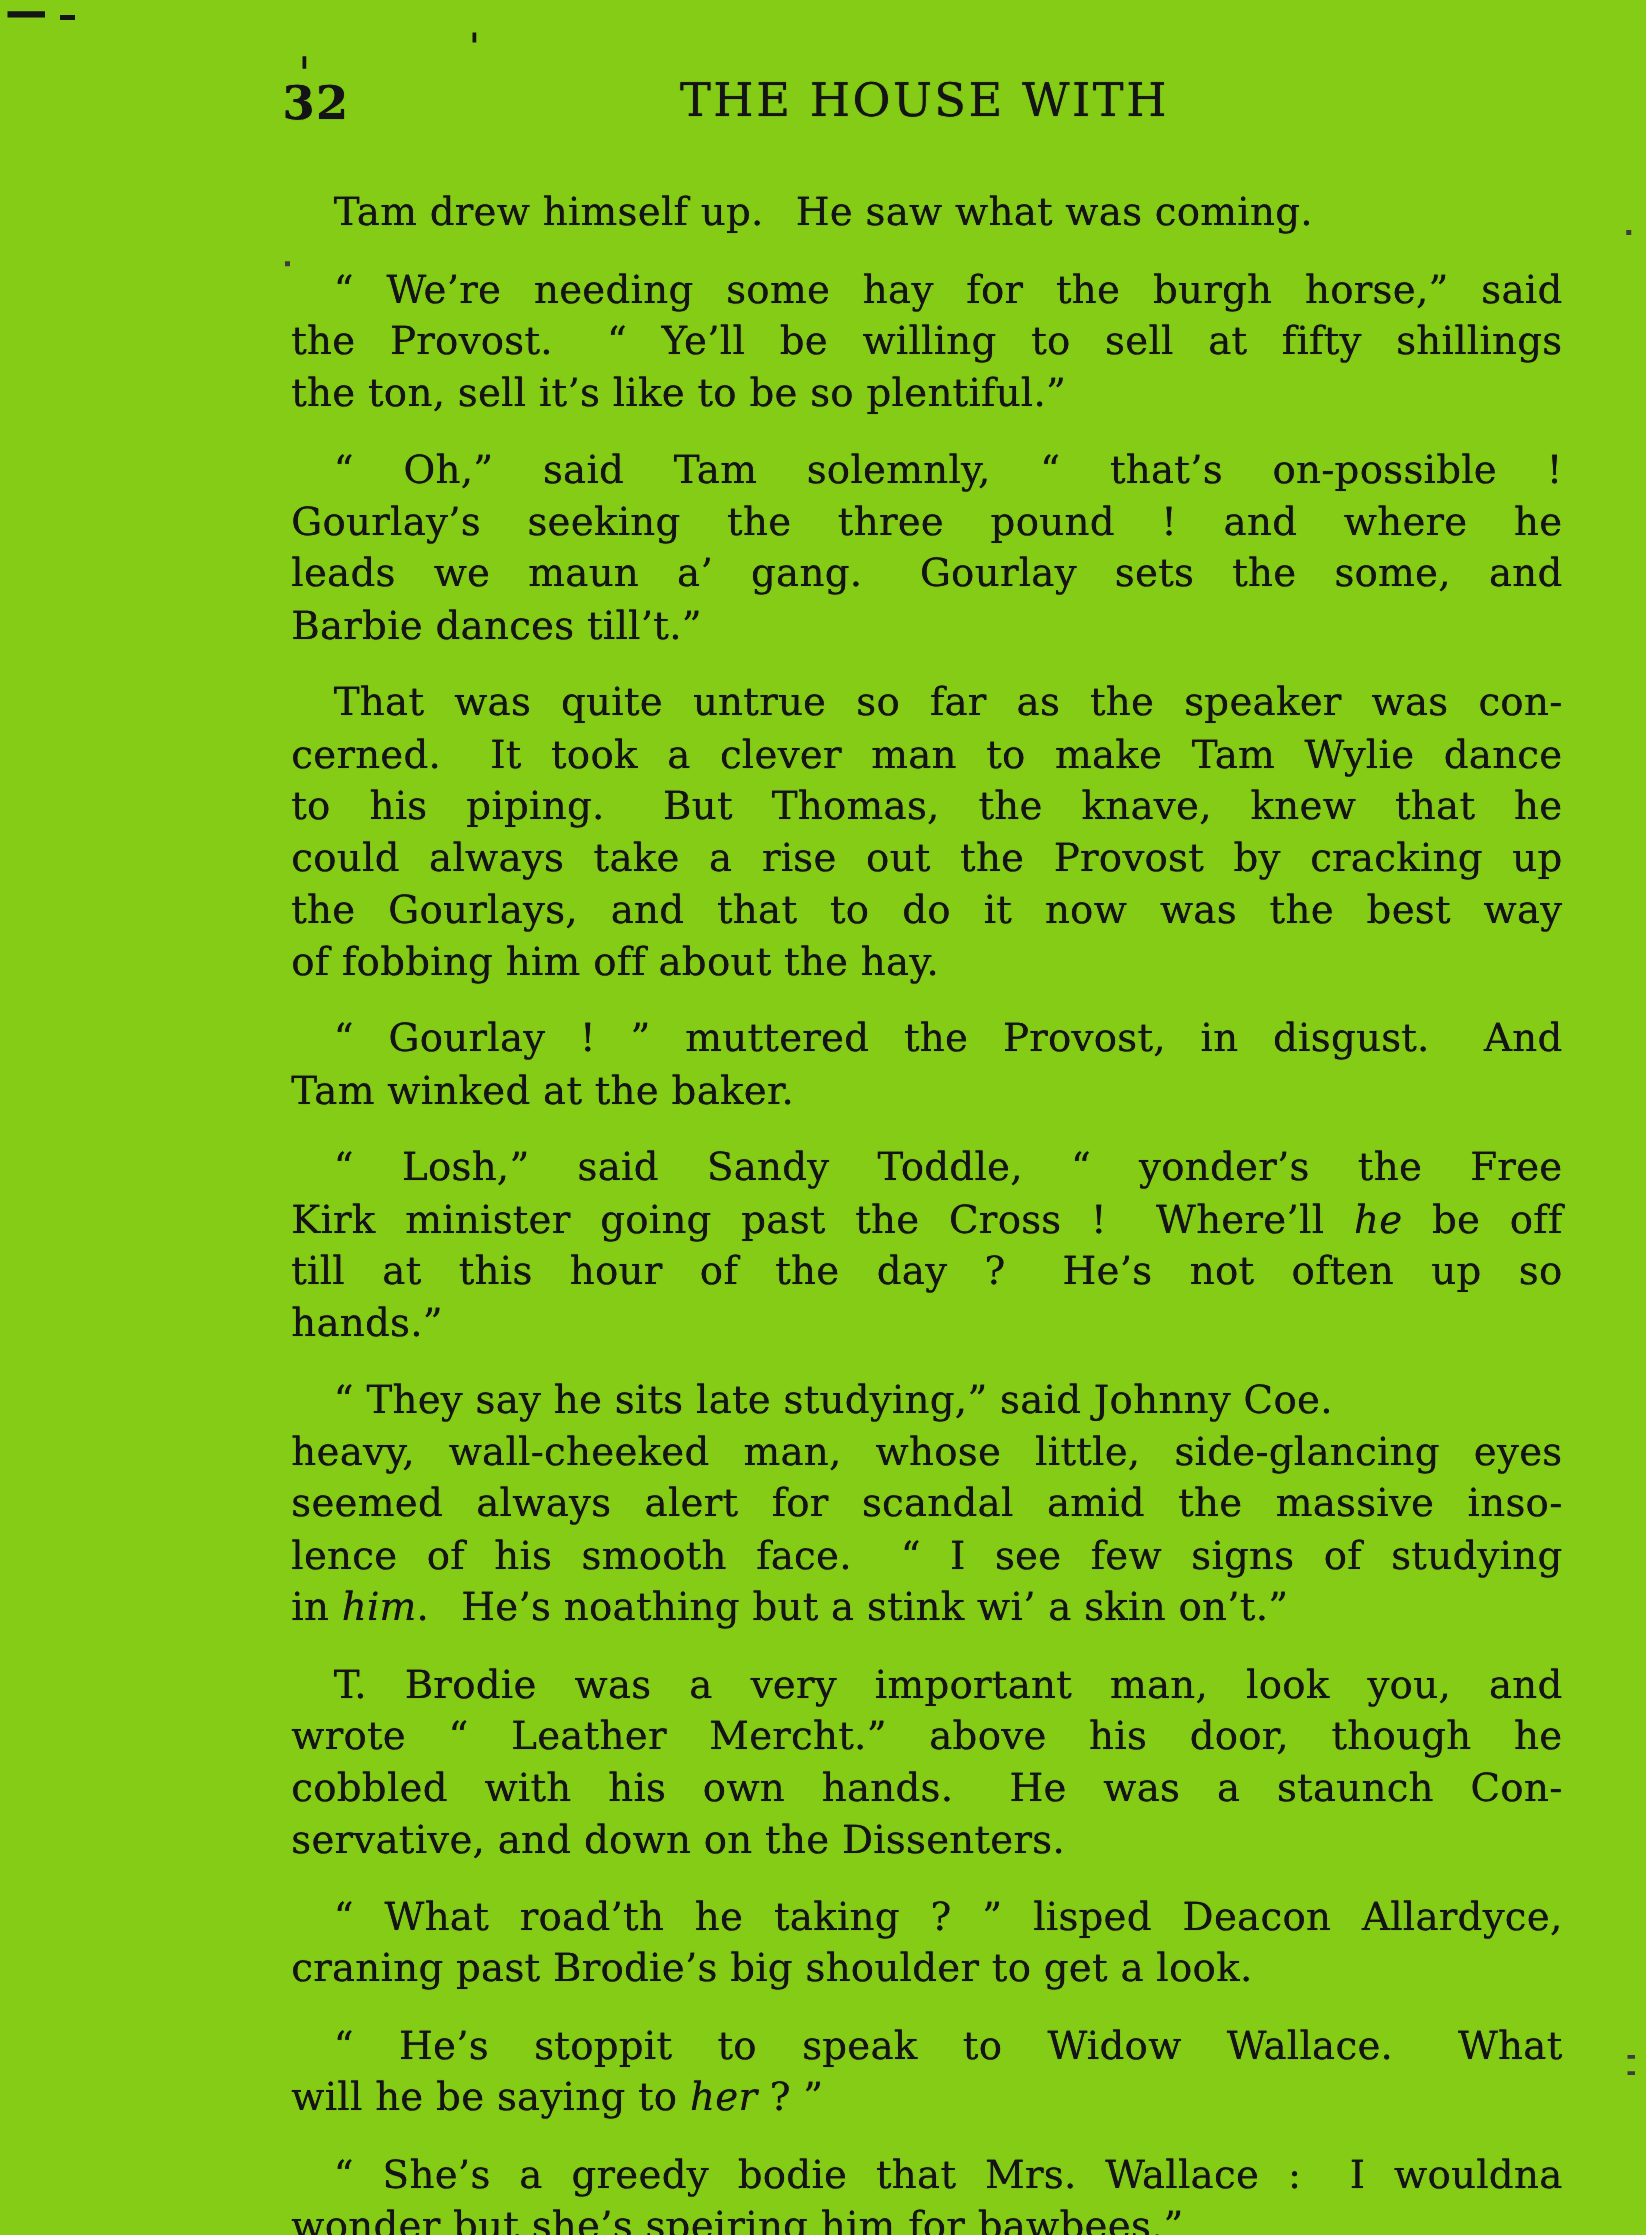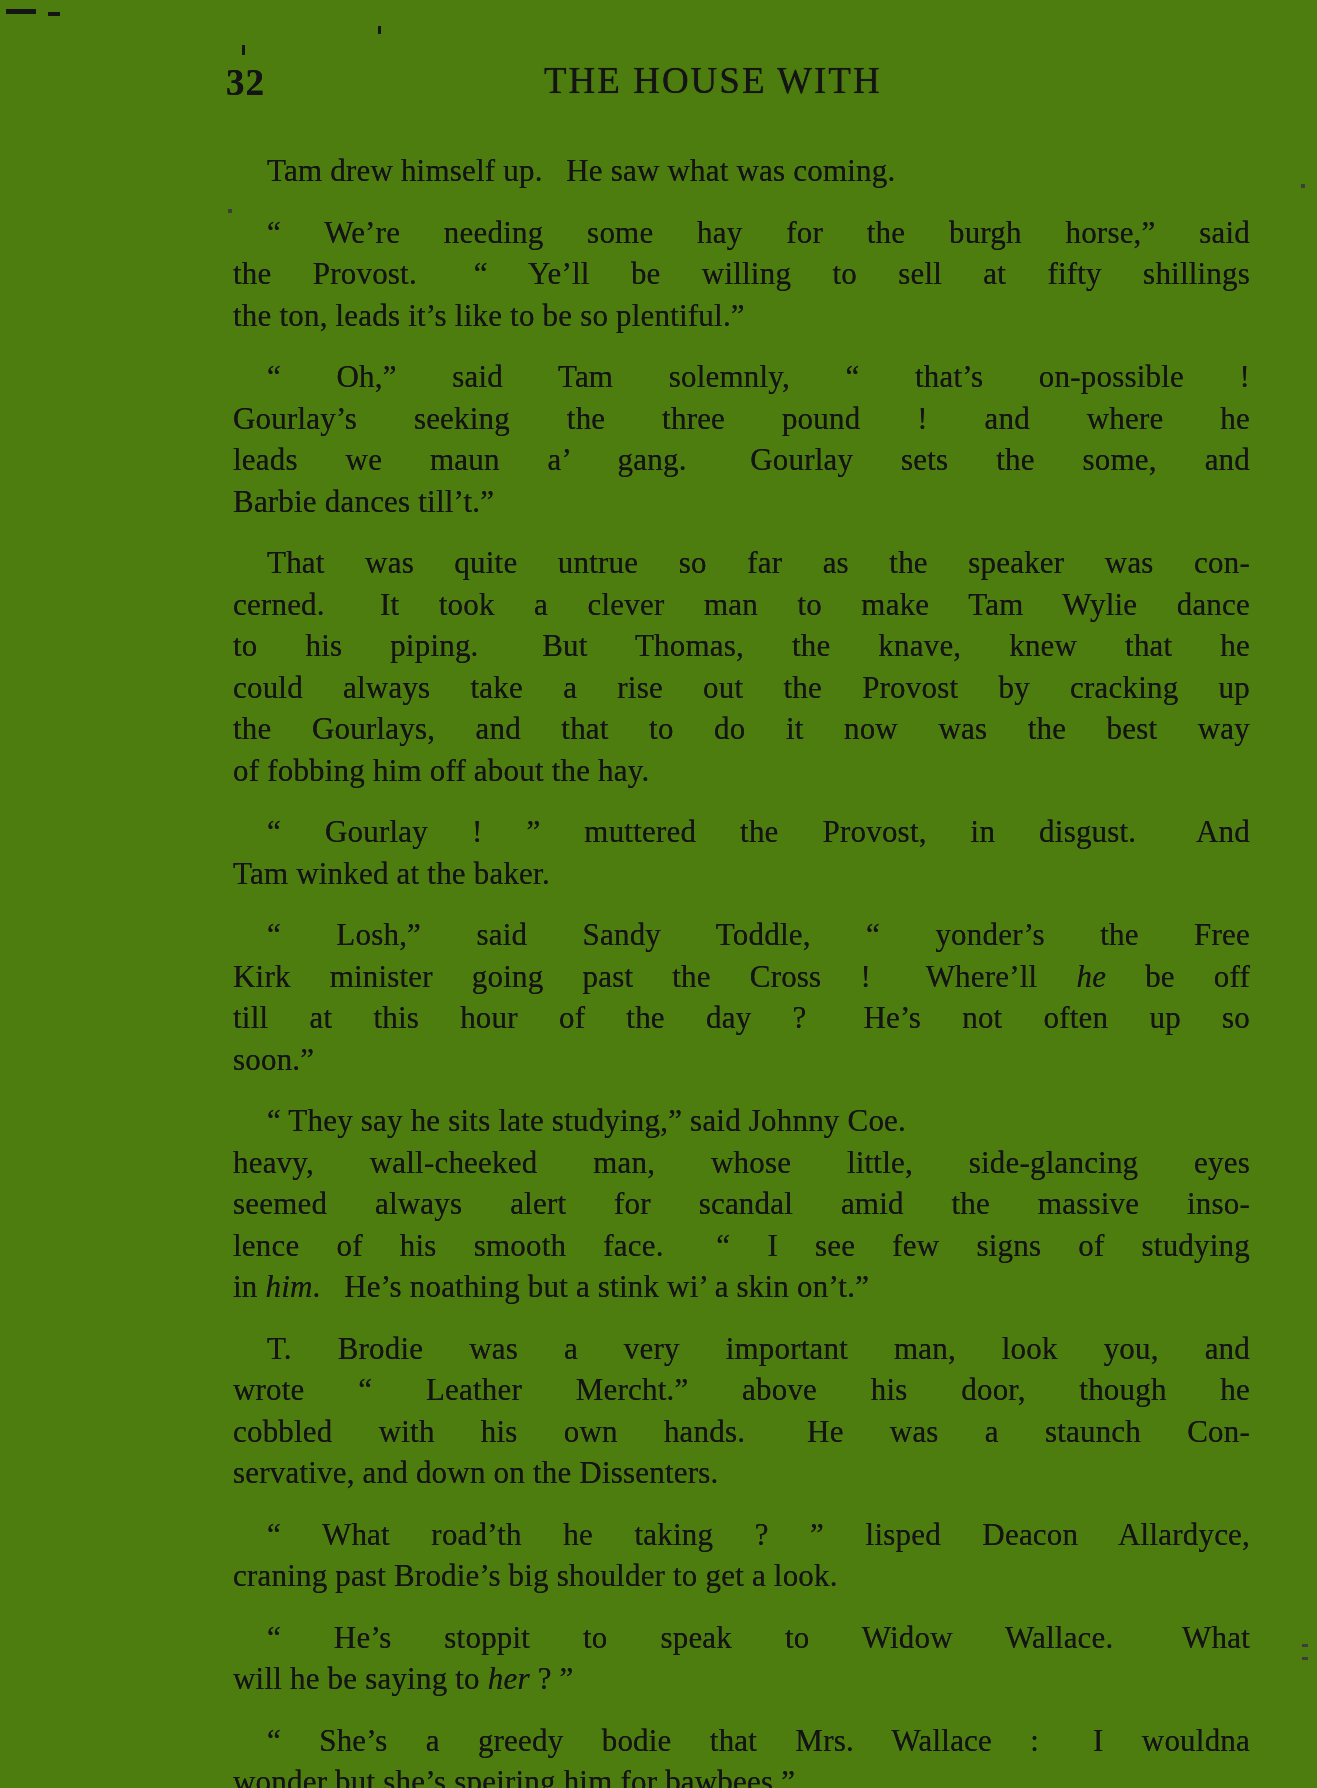--- a/index.html
+++ b/index.html
@@ -8,22 +8,21 @@
     height: 1788px;
     background: #ffffff;
     position: relative;
     font-family: "DejaVu Serif", "Liberation Serif", serif;
     color: #141414;
     overflow: hidden;
   }
   #scan-page {
     position: absolute;
     inset: 0;
-    background: #4d7c0f;
-    font-family: Liberation Serif, serif;
+    background: #84cc16;
   }
   #page-number {
     position: absolute;
     left: 226px;
     top: 64px;
     font-size: 37px;
     line-height: 1;
     font-weight: bold;
     letter-spacing: 1px;
     text-shadow: 0 0 0.6px #141414;
@@ -80,21 +79,21 @@
   <div id="page-number">32</div>
   <div id="running-header">THE HOUSE WITH</div>
 
   <div id="body-text">
       <div class="paragraph">
         <div class="line first last">Tam drew himself up.  He saw what was coming.</div>
       </div>
       <div class="paragraph">
         <div class="line first">“ We’re needing some hay for the burgh horse,” said</div>
         <div class="line">the Provost.  “ Ye’ll be willing to sell at fifty shillings</div>
-        <div class="line last">the ton, leads it’s like to be so plentiful.”</div>
+        <div class="line last">the ton, sell it’s like to be so plentiful.”</div>
       </div>
       <div class="paragraph">
         <div class="line first">“ Oh,” said Tam solemnly, “ that’s on-possible !</div>
         <div class="line">Gourlay’s seeking the three pound ! and where he</div>
         <div class="line">leads we maun a’ gang.  Gourlay sets the some, and</div>
         <div class="line last">Barbie dances till’t.”</div>
       </div>
       <div class="paragraph">
         <div class="line first">That was quite untrue so far as the speaker was con-</div>
         <div class="line">cerned.  It took a clever man to make Tam Wylie dance</div>
@@ -104,21 +103,21 @@
         <div class="line last">of fobbing him off about the hay.</div>
       </div>
       <div class="paragraph">
         <div class="line first">“ Gourlay ! ” muttered the Provost, in disgust.  And</div>
         <div class="line last">Tam winked at the baker.</div>
       </div>
       <div class="paragraph">
         <div class="line first">“ Losh,” said Sandy Toddle, “ yonder’s the Free</div>
         <div class="line">Kirk minister going past the Cross !  Where’ll <i>he</i> be off</div>
         <div class="line">till at this hour of the day ?  He’s not often up so</div>
-        <div class="line last">soon.”</div>
+        <div class="line last">hands.”</div>
       </div>
       <div class="paragraph">
         <div class="line first last">“ They say he sits late studying,” said Johnny Coe.</div>
       </div>
       <div class="paragraph">
         <div class="line">heavy, wall-cheeked man, whose little, side-glancing eyes</div>
         <div class="line">seemed always alert for scandal amid the massive inso-</div>
         <div class="line">lence of his smooth face.  “ I see few signs of studying</div>
         <div class="line last">in <i>him</i>.  He’s noathing but a stink wi’ a skin on’t.”</div>
       </div>

